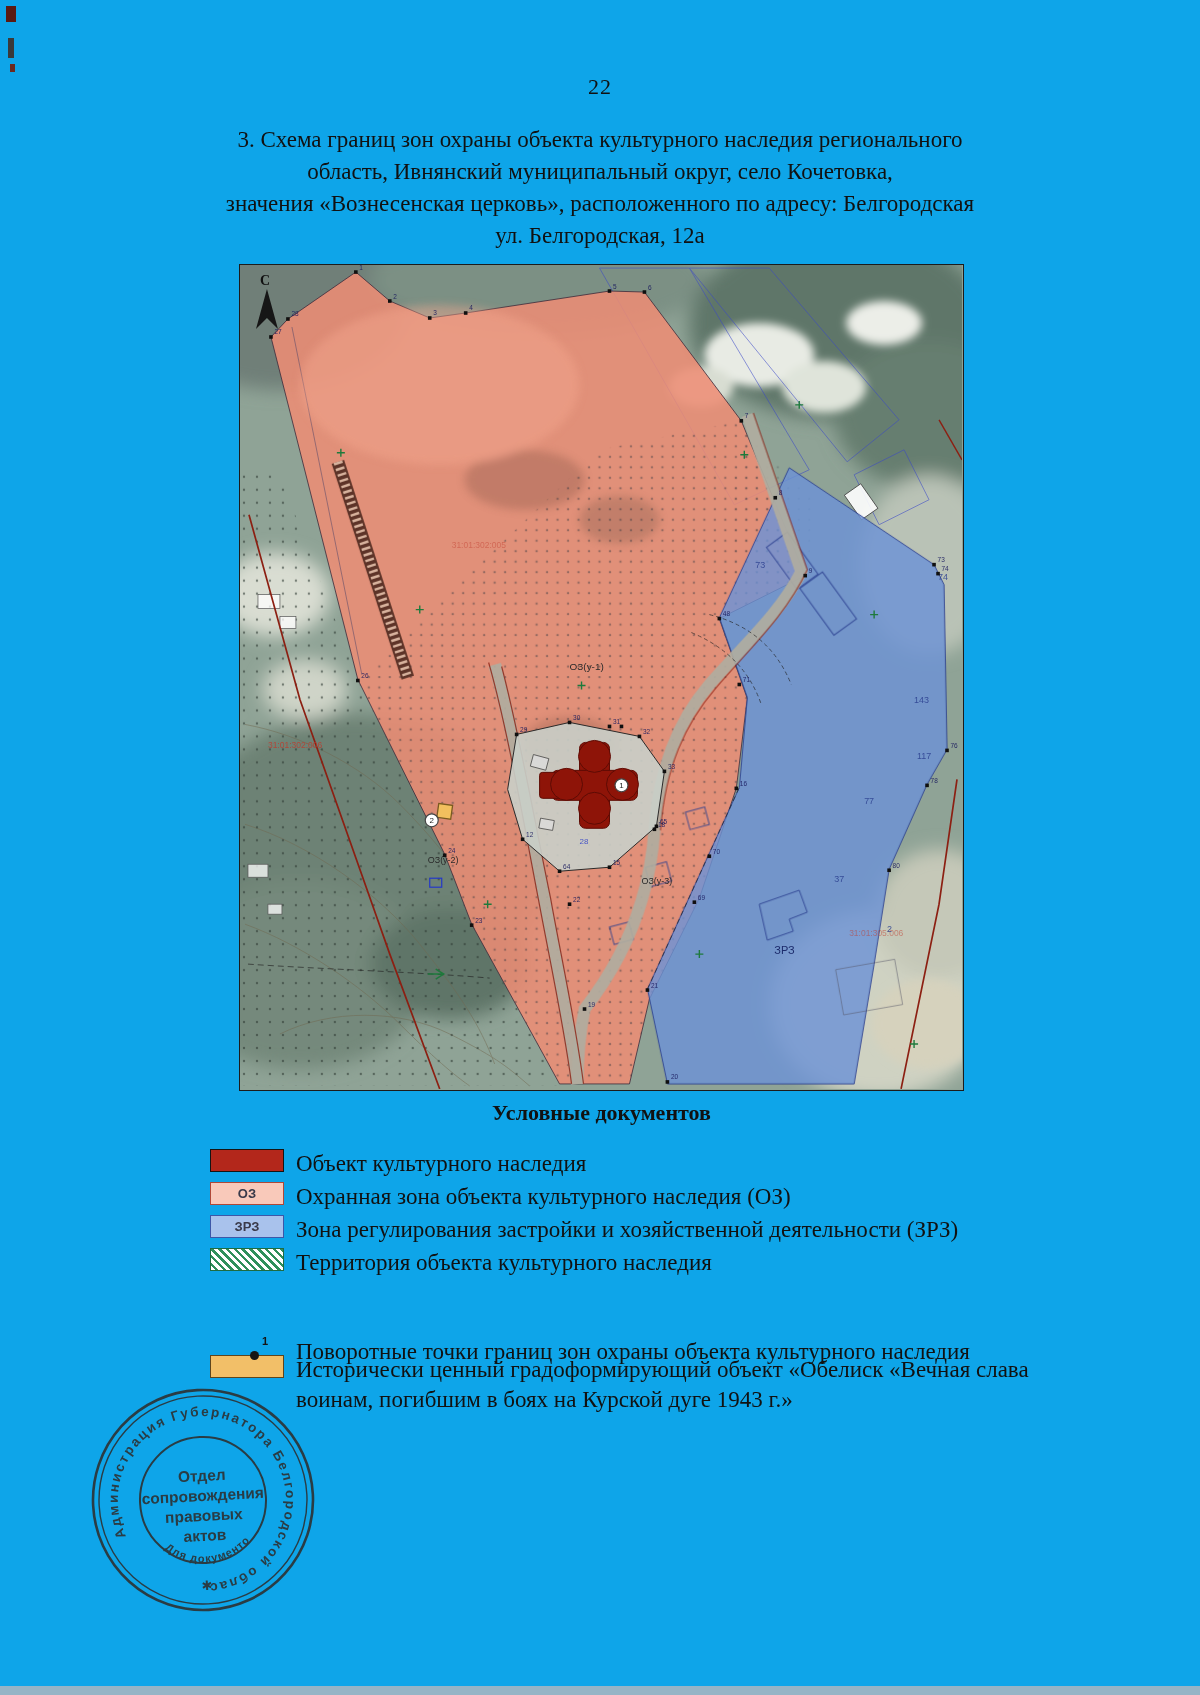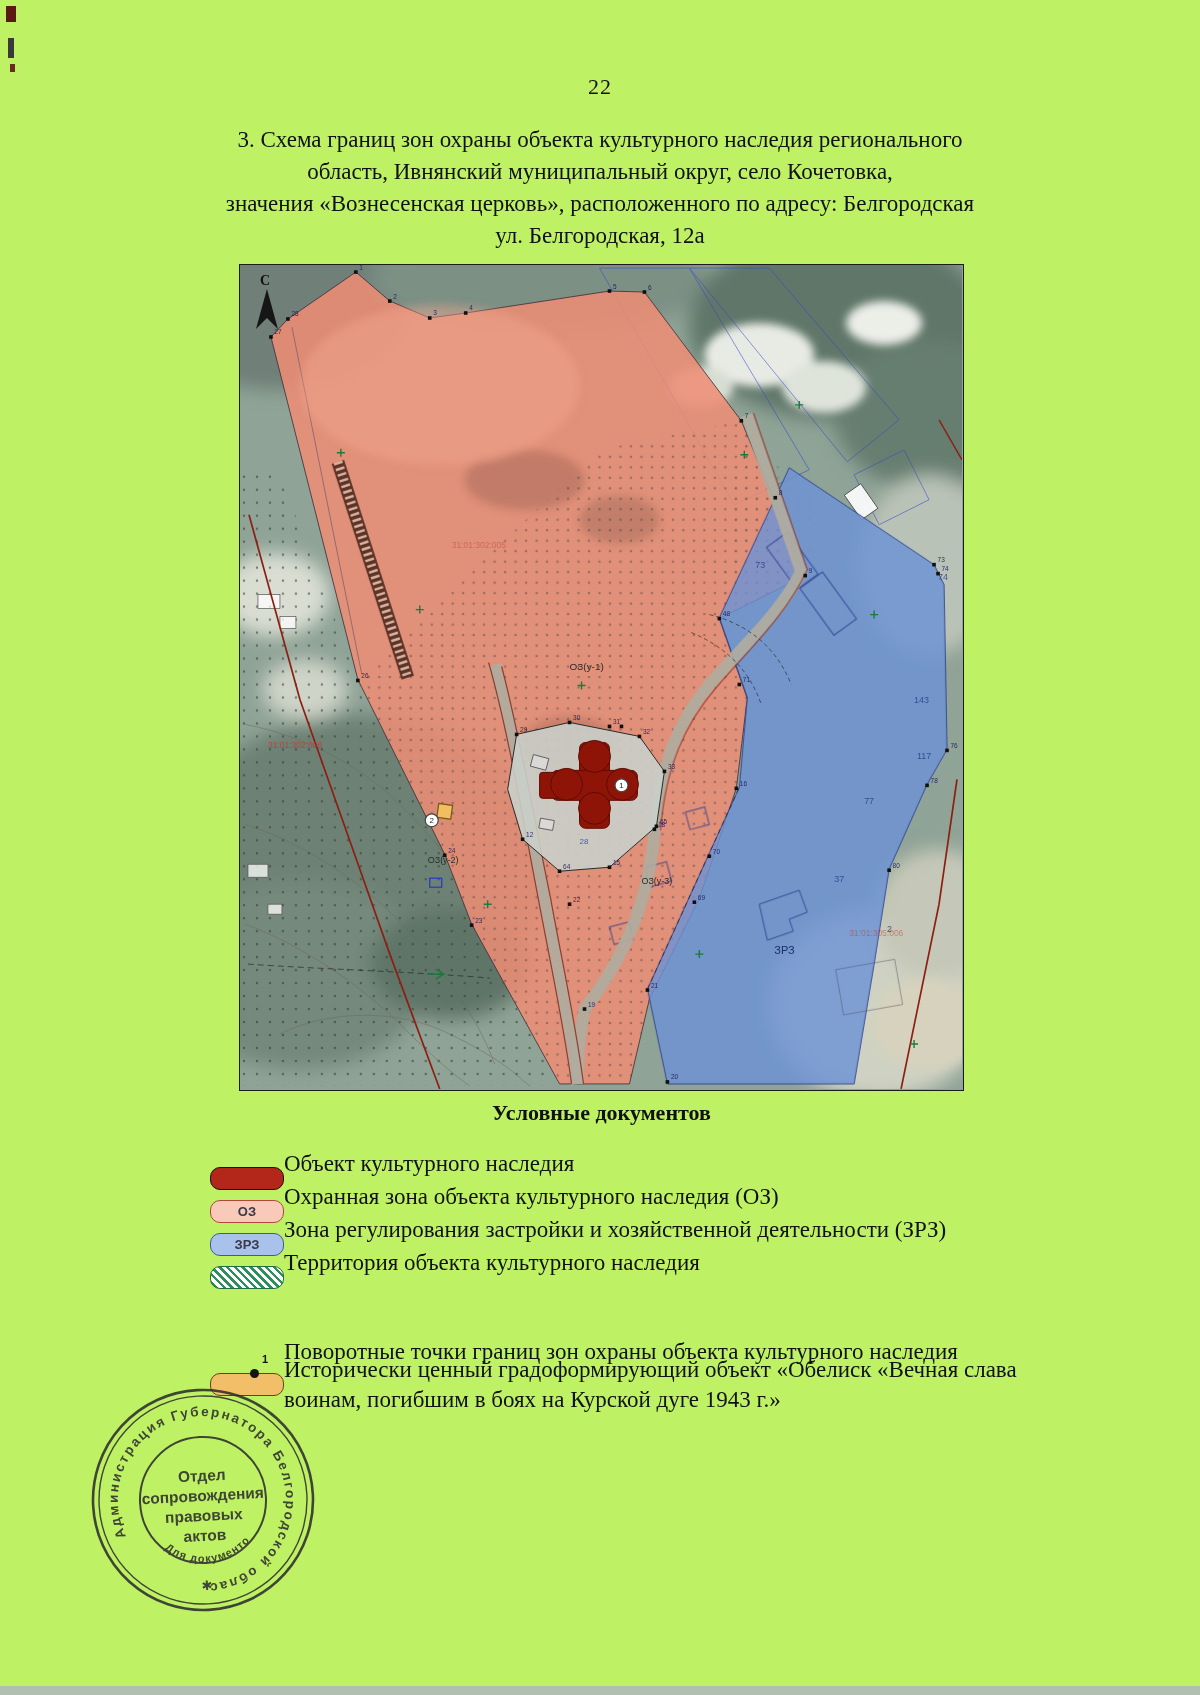--- a/index.html
+++ b/index.html
@@ -1,30 +1,30 @@
 <!DOCTYPE html>
 <html><head>
 <meta charset="utf-8">
 <style>
   html,body{margin:0;padding:0;background:#e8e8e8;}
-  .page{position:relative;width:1200px;height:1695px;background:#bef264;overflow:hidden;
+  .page{position:relative;width:1200px;height:1695px;background:#0ea5e9;overflow:hidden;
         font-family:"Liberation Serif", serif;color:#111;}
   .page-number{position:absolute;top:74px;left:0;width:1200px;text-align:center;
         font-size:22px;letter-spacing:1px;}
   .title-block{position:absolute;top:124px;left:110px;width:980px;text-align:center;
         font-weight:normal;font-size:23px;line-height:32px;}
   .map-frame{position:absolute;left:239px;top:264px;width:725px;height:827px;
         border:1.6px solid #1c1c1c;box-sizing:border-box;background:#8fa396;}
   .map-frame svg{display:block;}
   .caption{position:absolute;left:240px;top:1100px;width:723px;text-align:center;
         font-weight:bold;font-size:22px;}
-  .lg-row{position:absolute;left:210px;display:flex;align-items:flex-start;}
-  .sw{width:74px;height:23px;box-sizing:border-box;flex:0 0 74px;margin-top:18px;
+  .lg-row{position:absolute;left:210px;display:flex;align-items:flex-start;gap:12px;}
+  .sw{width:74px;height:23px;box-sizing:border-box;flex:0 0 74px;margin-top:0;
       display:flex;align-items:center;justify-content:center;
-      font-family:"Liberation Sans",sans-serif;font-size:13px;font-weight:bold;color:#3a3a4a;border-radius:10px;}
+      font-family:"Liberation Sans",sans-serif;font-size:13px;font-weight:bold;color:#3a3a4a;}
   .sw-red{background:#b3271b;border:1.6px solid #141414;}
   .sw-oz{background:#f9c9ba;border:1.4px solid #b04838;}
   .sw-zrz{background:#a9c2ec;border:1.4px solid #3e57a8;}
   .sw-hatch{background:repeating-linear-gradient(45deg,#ffffff 0 3px,#2f8f5b 3px 5.5px);
       border:1.4px solid #1f6b42;}
   .sw-orange{background:#f2bf68;border:1.6px solid #5f451c;}
   .sw-point{background:none;border:none;position:relative;height:30px;}
   .pt-dot{position:absolute;left:40px;top:14px;width:9px;height:9px;border-radius:50%;background:#151515;}
   .pt-sup{position:absolute;left:52px;top:-2px;font-size:11px;color:#151515;}
   .lg-label{font-size:23px;line-height:30px;max-width:770px;}

